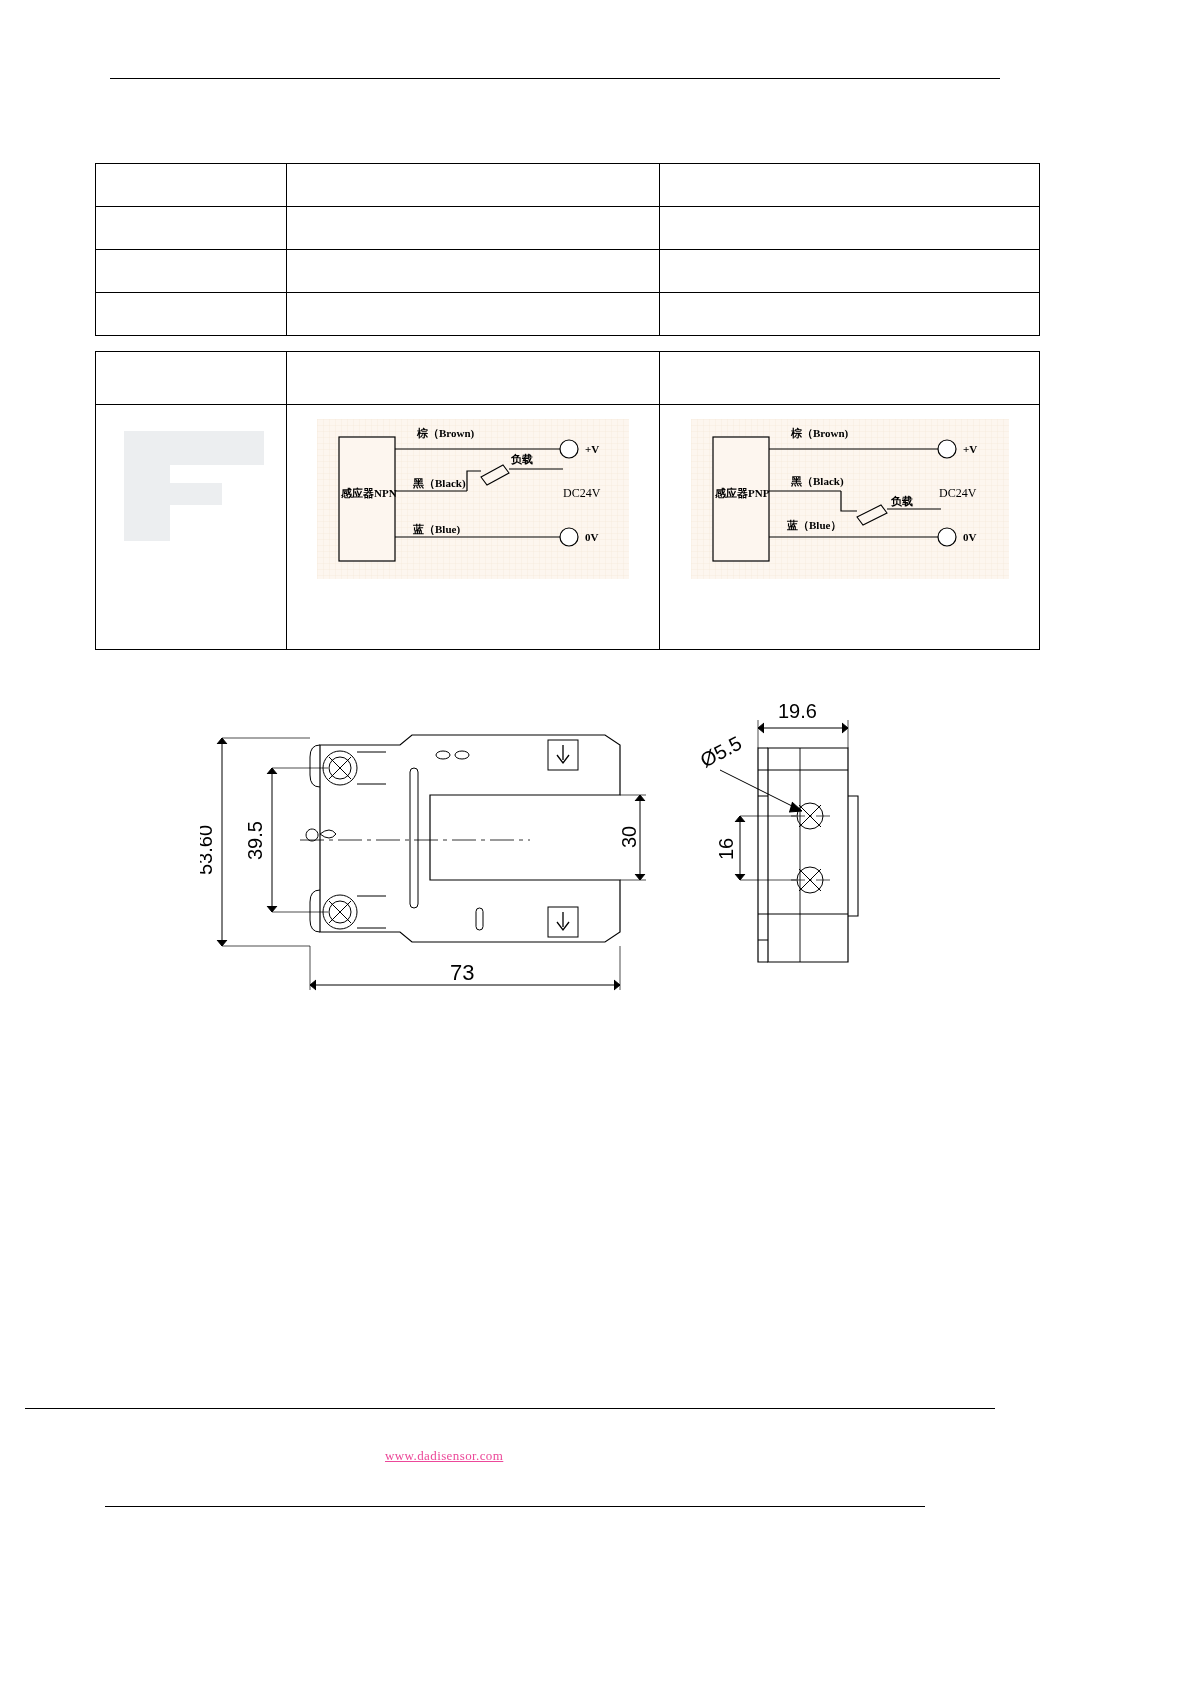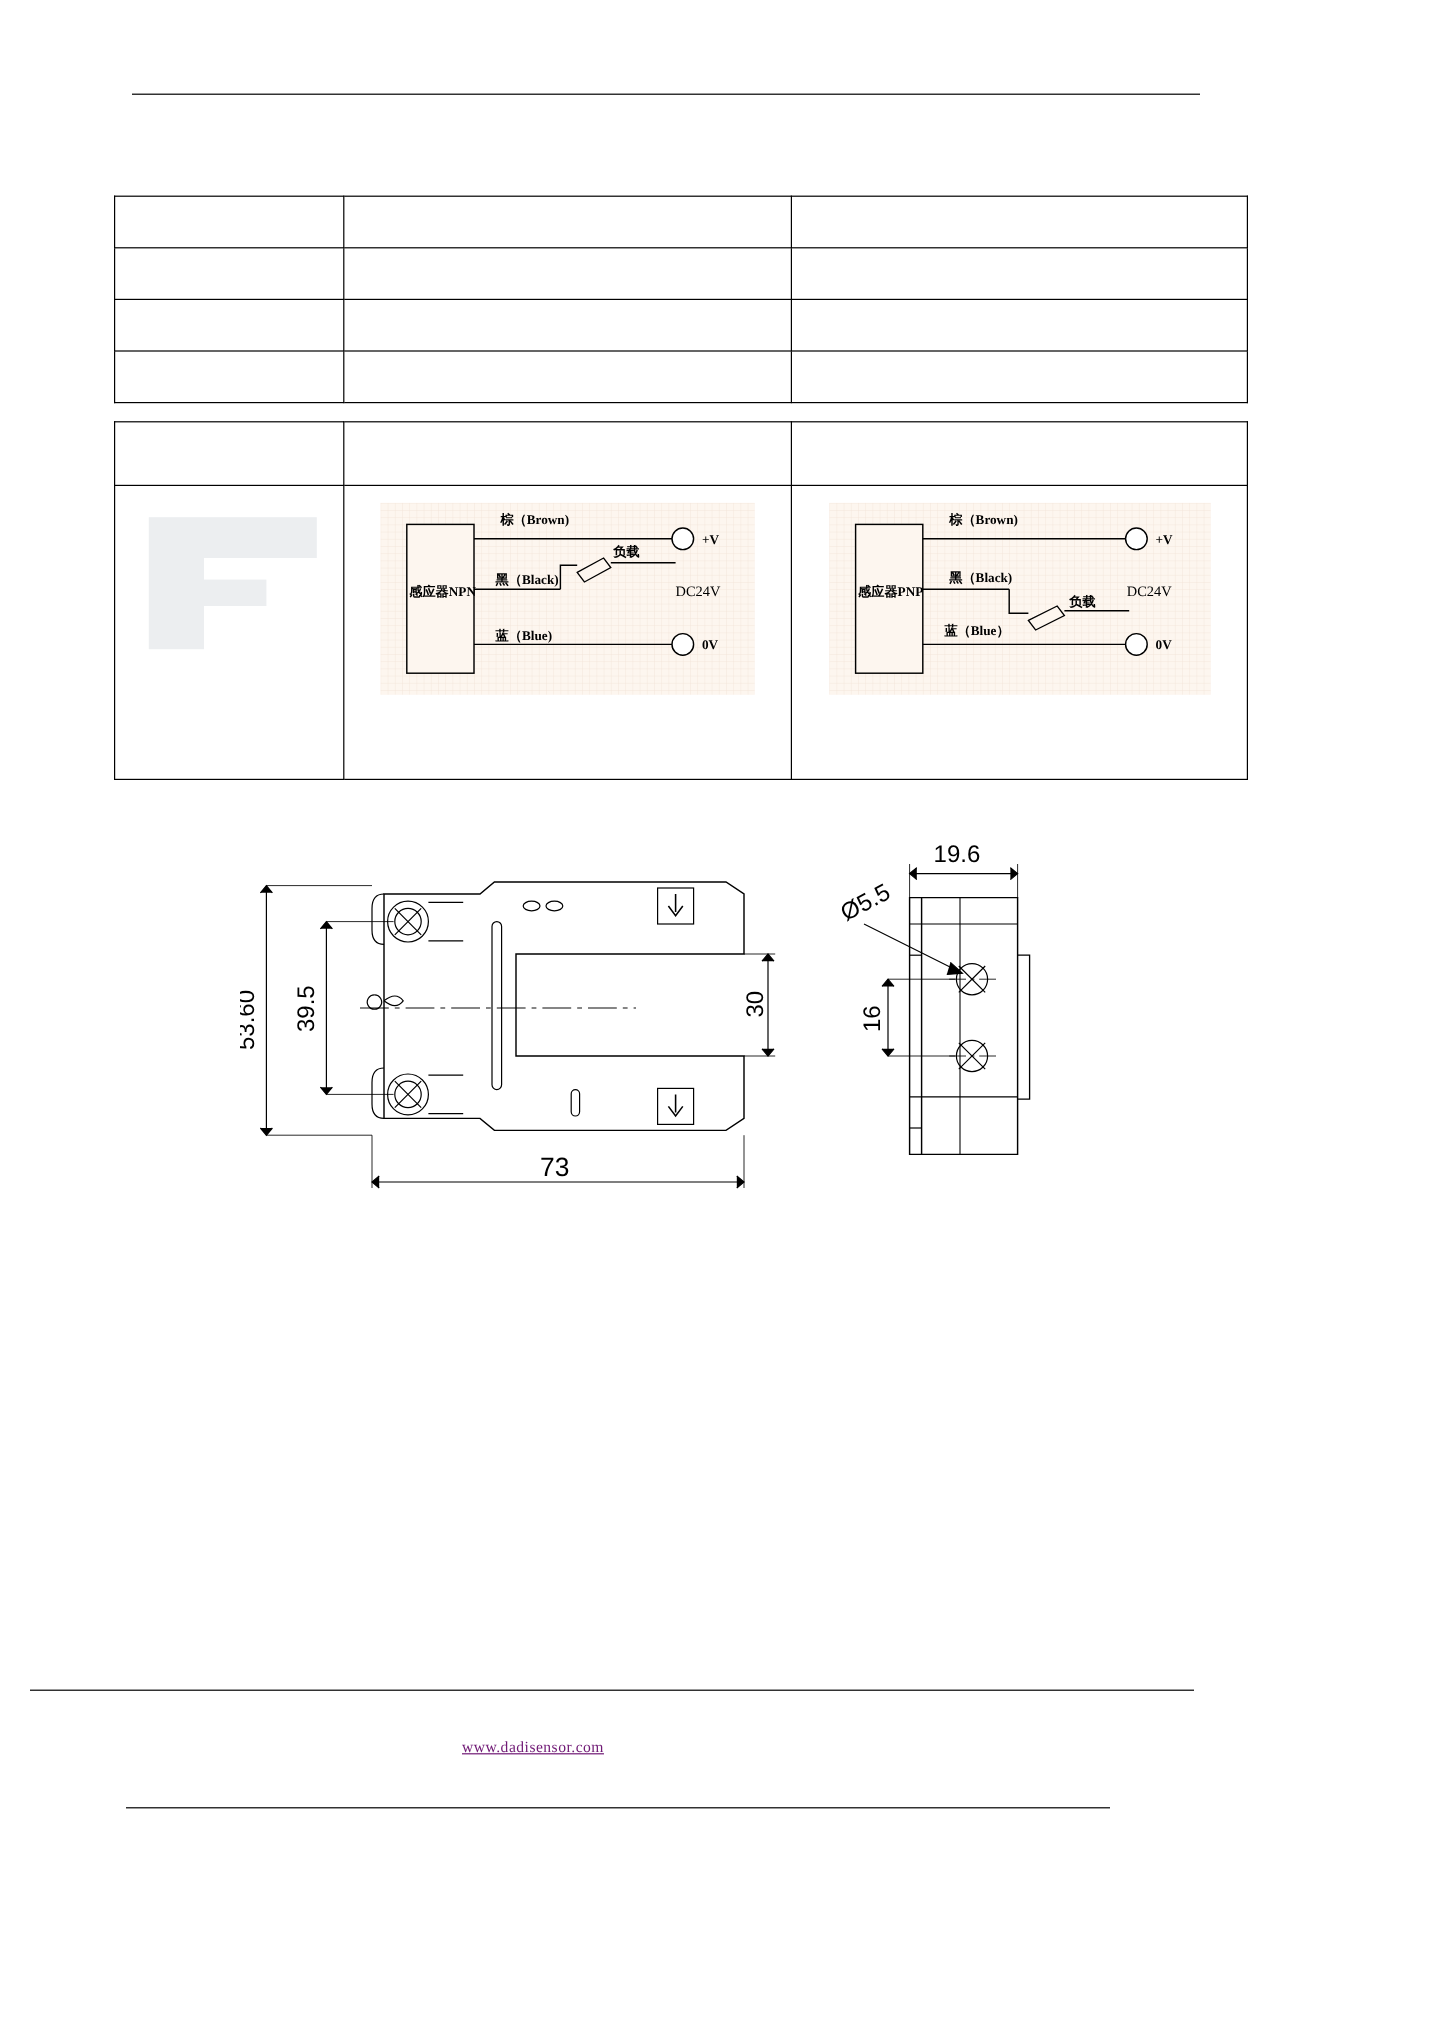--- a/index.html
+++ b/index.html
@@ -46,21 +46,21 @@
     top: 1506px;
     width: 820px;
     height: 0;
     border-top: 1px solid #000;
   }
   .footer-link {
     position: absolute;
     left: 385px;
     top: 1448px;
     font-size: 13px;
-    color: #701a75;
+    color: #ec4899;
     text-decoration: underline;
     letter-spacing: .4px;
     font-family: "Liberation Serif", serif;
   }
 
   
   table.doc-table {
     position: absolute;
     border-collapse: collapse;
     table-layout: fixed;

